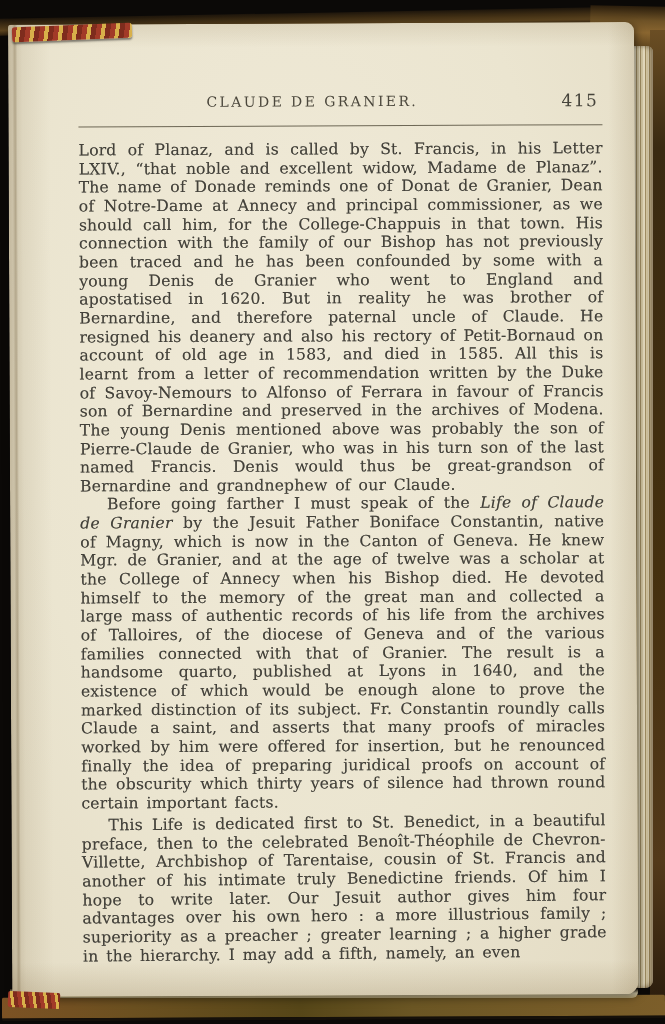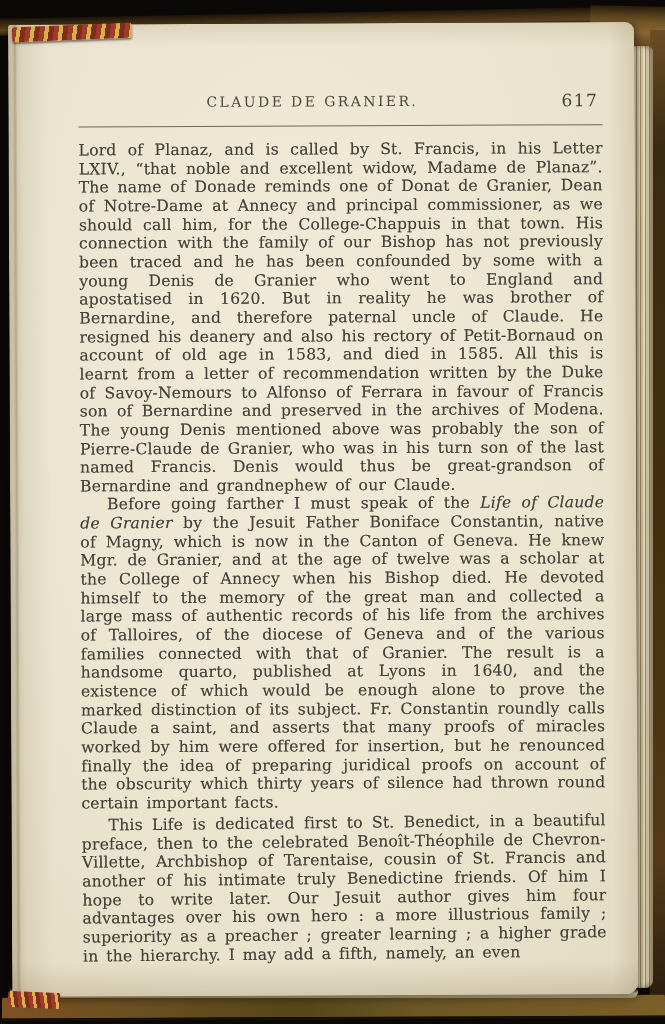--- a/index.html
+++ b/index.html
@@ -130,21 +130,21 @@
   <div class="cover-bottom"></div>
   <div class="page-bottom-edge"></div>
   <div class="headband"></div>
   <div class="headband-tail"></div>
 
   <div class="page">
     <div class="crease"></div>
     <div class="text-block">
       <div class="running-header">
         <span class="header-title">CLAUDE DE GRANIER.</span>
-        <span class="page-number">617</span>
+        <span class="page-number">415</span>
       </div>
       <div class="header-rule"></div>
       <div class="body-text">
           <p class="para"><span class="rn">Lord of Planaz, and is called by St. Francis, in his Letter LXIV., “that noble and excellent widow, Madame de Planaz”.  The name of Donade reminds one of Donat de Granier, Dean of Notre-Dame at Annecy and principal commissioner, as we should call him, for the College-Chappuis in that town.  His connection with the family of our Bishop has not previously been traced and he has been confounded by some with a young Denis de Granier who went to England and apostatised in 1620.  But in reality he was brother of Bernardine, and therefore paternal uncle of Claude.  He resigned his deanery and also his rectory of Petit-Bornaud on account of old age in 1583, and died in 1585.  All this is learnt from a letter of recommendation written by the Duke of Savoy-Nemours to Alfonso of Ferrara in favour of Francis son of Bernardine and preserved in the archives of Modena.  The young Denis mentioned above was probably the son of Pierre-Claude de Granier, who was in his turn son of the last named Francis.  Denis would thus be great-grandson of Bernardine and grandnephew of our Claude.</span></p>
           <p class="para indent"><span class="rn">Before going farther I must speak of the </span><span class="em">Life of Claude de Granier</span><span class="rn"> by the Jesuit Father Boniface Constantin, native of Magny, which is now in the Canton of Geneva.  He knew Mgr. de Granier, and at the age of twelve was a scholar at the College of Annecy when his Bishop died.  He devoted himself to the memory of the great man and collected a large mass of authentic records of his life from the archives of Talloires, of the diocese of Geneva and of the various families connected with that of Granier.  The result is a handsome quarto, published at Lyons in 1640, and the existence of which would be enough alone to prove the marked distinction of its subject.  Fr. Constantin roundly calls Claude a saint, and asserts that many proofs of miracles worked by him were offered for insertion, but he renounced finally the idea of preparing juridical proofs on account of the obscurity which thirty years of silence had thrown round certain important facts.</span></p>
           <p class="para indent"><span class="rn">This Life is dedicated first to St. Benedict, in a beautiful preface, then to the celebrated Benoît-Théophile de Chevron-Villette, Archbishop of Tarentaise, cousin of St. Francis and another of his intimate truly Benedictine friends.  Of him I hope to write later.  Our Jesuit author gives him four advantages over his own hero : a more illustrious family ; superiority as a preacher ; greater learning ; a higher grade in the hierarchy.  I may add a fifth, namely, an even</span></p>
         </div>
     </div>
   </div>
 </div>

